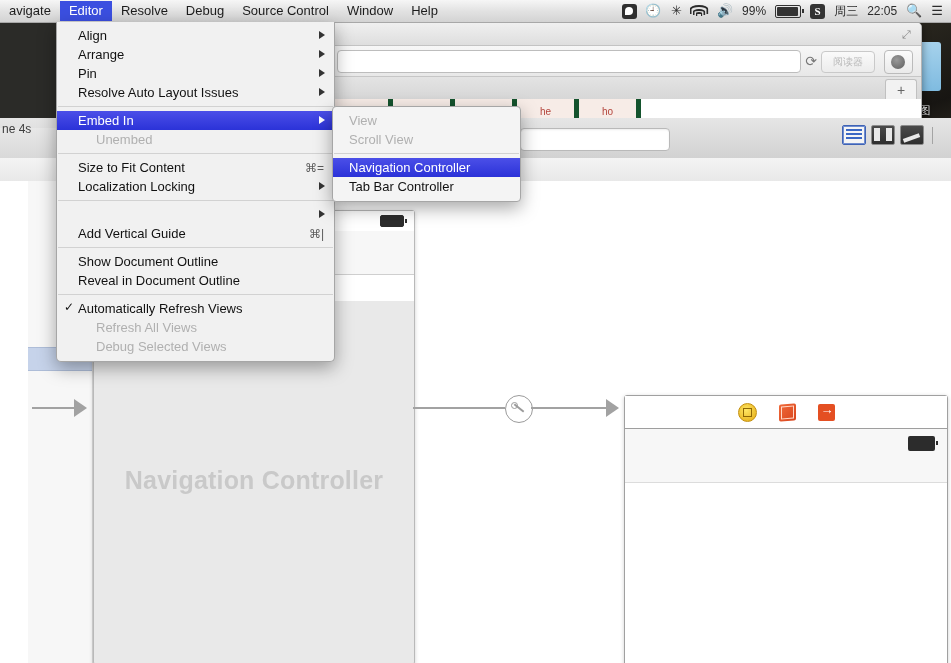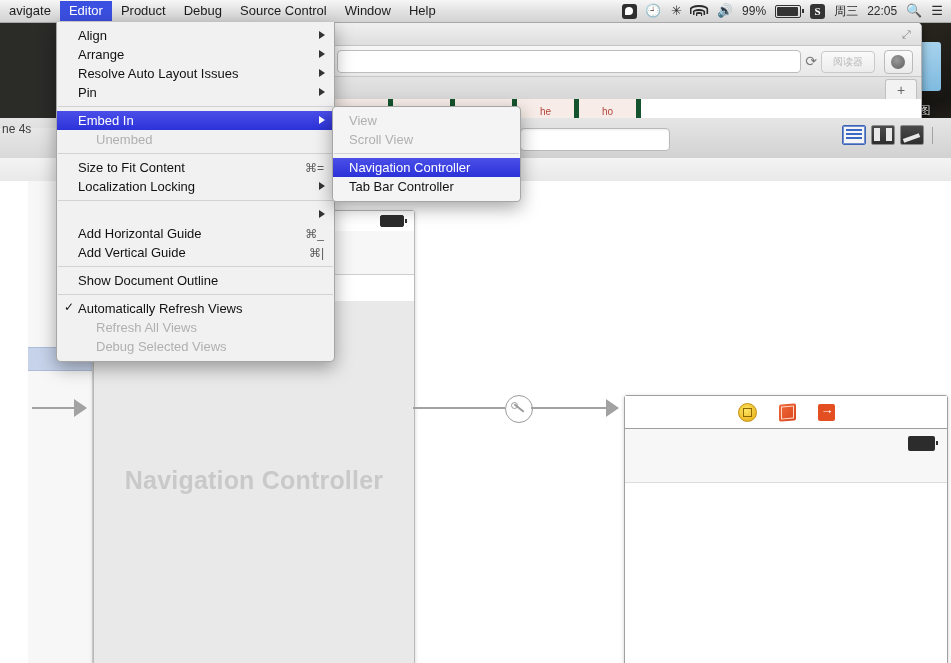--- a/index.html
+++ b/index.html
@@ -285,21 +285,21 @@
       <div class="statusbar">
         <span class="battery"></span>
       </div>
     </div>
   </div>
 </div>
 
 <div id="menubar">
   <span class="mi">avigate</span>
   <span class="mi active">Editor</span>
-  <span class="mi">Product</span>
+  <span class="mi">Resolve</span>
   <span class="mi">Debug</span>
   <span class="mi">Source Control</span>
   <span class="mi">Window</span>
   <span class="mi">Help</span>
   <span class="right">
     <span class="mb-badge"></span>
     <span class="sym">🕘</span>
     <span class="sym">✳</span>
     <span class="wifi">
         <i></i>
@@ -323,25 +323,25 @@
 
   <div class="mrow">
     <span class="lbl">Align</span>
     <span class="chev"></span>
   </div>
   <div class="mrow">
     <span class="lbl">Arrange</span>
     <span class="chev"></span>
   </div>
   <div class="mrow">
+    <span class="lbl">Pin</span>
+    <span class="chev"></span>
+  </div>
+  <div class="mrow">
     <span class="lbl">Resolve Auto Layout Issues</span>
-    <span class="chev"></span>
-  </div>
-  <div class="mrow">
-    <span class="lbl">Pin</span>
     <span class="chev"></span>
   </div>
   <div class="msep"></div>
 
   <div class="mrow sel">
     <span class="lbl">Embed In</span>
     <span class="chev"></span>
   </div>
   <div class="mrow disabled">
     <span class="lbl">Unembed</span>
@@ -355,31 +355,30 @@
   <div class="mrow">
     <span class="lbl">Localization Locking</span>
     <span class="chev"></span>
   </div>
   <div class="msep"></div>
 
   <div class="mrow">
     <span class="chev"></span>
   </div>
   <div class="mrow">
-    <span class="lbl">Add Horizontal Guide</span>
-    <span class="sc">⌘_</span>
-  </div>
-  <div class="mrow">
     <span class="lbl">Add Vertical Guide</span>
     <span class="sc">⌘|</span>
   </div>
   <div class="msep"></div>
 
   <div class="mrow">
     <span class="lbl">Show Document Outline</span>
+  </div>
+  <div class="mrow">
+    <span class="lbl">Reveal in Document Outline</span>
   </div>
   <div class="msep"></div>
 
   <div class="mrow">
     <span class="tick">✓</span>
     <span class="lbl">Automatically Refresh Views</span>
   </div>
   <div class="mrow disabled">
     <span class="lbl">Refresh All Views</span>
   </div>

